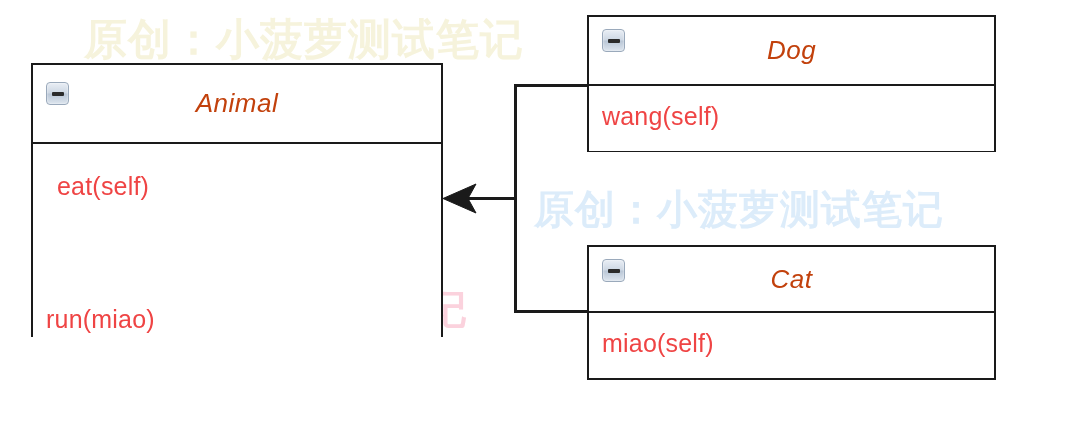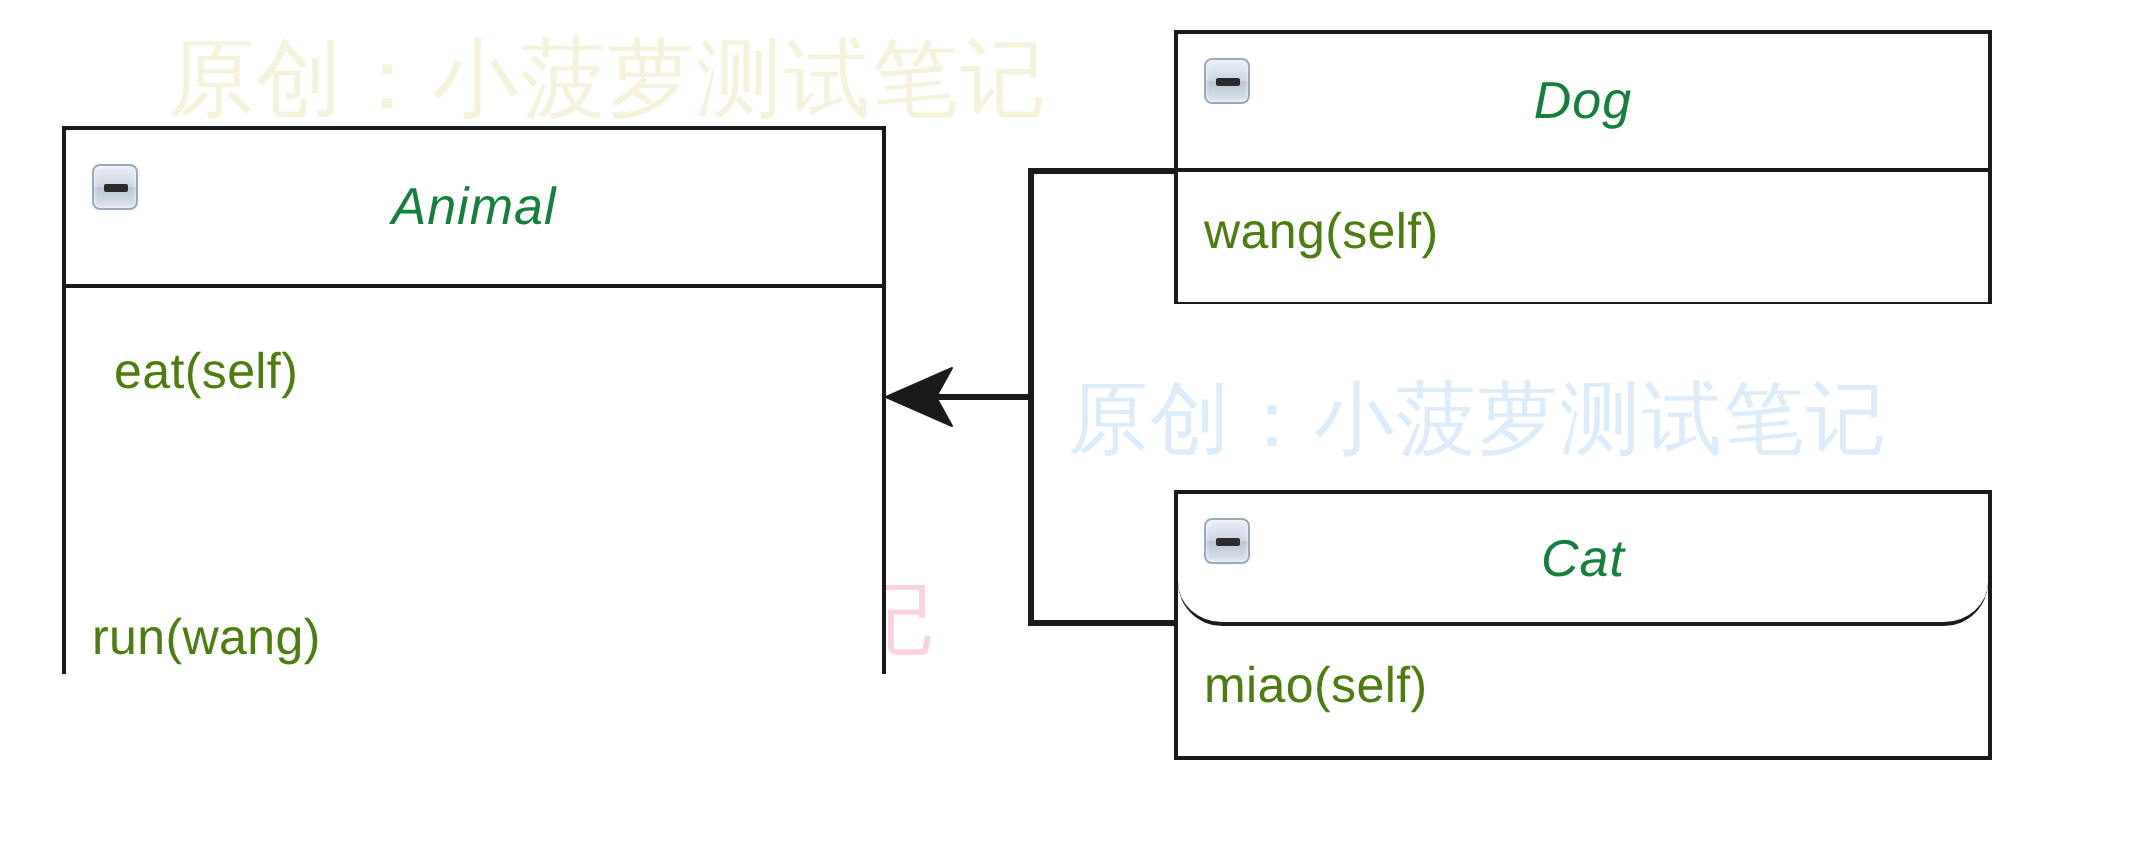--- a/index.html
+++ b/index.html
@@ -15,21 +15,21 @@
     width: 1073px;
     height: 433px;
     background: #ffffff;
     overflow: hidden;
   }
 
   
   .watermark {
     position: absolute;
     font-family: "DejaVu Sans", sans-serif;
-    font-weight: 400;
+    font-weight: 700;
     white-space: nowrap;
     letter-spacing: 1px;
     user-select: none;
     z-index: 1;
   }
   .wm-top {
     left: 84px;
     top: 11px;
     font-size: 43px;
     color: #f6f3dc;
@@ -71,21 +71,21 @@
     box-sizing: border-box;
     border-bottom: 2.5px solid #1a1a1a;
     display: flex;
     align-items: center;
     justify-content: center;
   }
   .uml-title {
     font-family: "Liberation Sans", sans-serif;
     font-style: italic;
     font-weight: 400;
-    color: #15803d;
+    color: #c2410c;
     font-size: 26px;
     letter-spacing: 0.5px;
   }
   .collapse-icon {
     position: absolute;
     width: 21px;
     height: 21px;
     border-radius: 4px;
     background: linear-gradient(180deg, #e9eef5 0%, #cdd7e3 48%, #b9c6d6 52%, #dde5ee 100%);
     border: 1px solid #9aa9bb;
@@ -103,21 +103,21 @@
   }
   .uml-body {
     position: relative;
     box-sizing: border-box;
     background: #ffffff;
   }
   .uml-method {
     position: absolute;
     font-family: "Liberation Sans", sans-serif;
     font-size: 25px;
-    color: #4d7c0f;
+    color: #ef4444;
     white-space: nowrap;
     letter-spacing: 0.2px;
   }
 </style>
 </head>
 <body>
 
 <div id="canvas">
 
   <div class="watermark wm-top">原创：小菠萝测试笔记</div>
@@ -135,38 +135,38 @@
 
   <div class="uml-class" style="left:31px; top:63px; width:412px; height:274px;">
     <div class="uml-header" style="height:79px;">
       <span class="collapse-icon" style="left:13px; top:17px;">
           <span class="bar"></span>
         </span>
       <span class="uml-title">Animal</span>
     </div>
     <div class="uml-body" style="height:205px;">
       <div class="uml-method" style="left:24px; top:28px;">eat(self)</div>
-      <div class="uml-method" style="left:13px; top:161px;">run(wang)</div>
+      <div class="uml-method" style="left:13px; top:161px;">run(miao)</div>
     </div>
   </div>
 
   <div class="uml-class" style="left:587px; top:15px; width:409px; height:137px;">
     <div class="uml-header" style="height:69px;">
       <span class="collapse-icon" style="left:13px; top:12px;">
           <span class="bar"></span>
         </span>
       <span class="uml-title">Dog</span>
     </div>
     <div class="uml-body" style="height:65px;">
       <div class="uml-method" style="left:13px; top:16px;">wang(self)</div>
     </div>
   </div>
 
   <div class="uml-class" style="left:587px; top:245px; width:409px; height:135px;">
-    <div class="uml-header" style="height:66px;border-radius:22px;">
+    <div class="uml-header" style="height:66px;">
       <span class="collapse-icon" style="left:13px; top:12px;">
           <span class="bar"></span>
         </span>
       <span class="uml-title">Cat</span>
     </div>
     <div class="uml-body" style="height:47px;">
       <div class="uml-method" style="left:13px; top:16px;">miao(self)</div>
     </div>
   </div>
 

